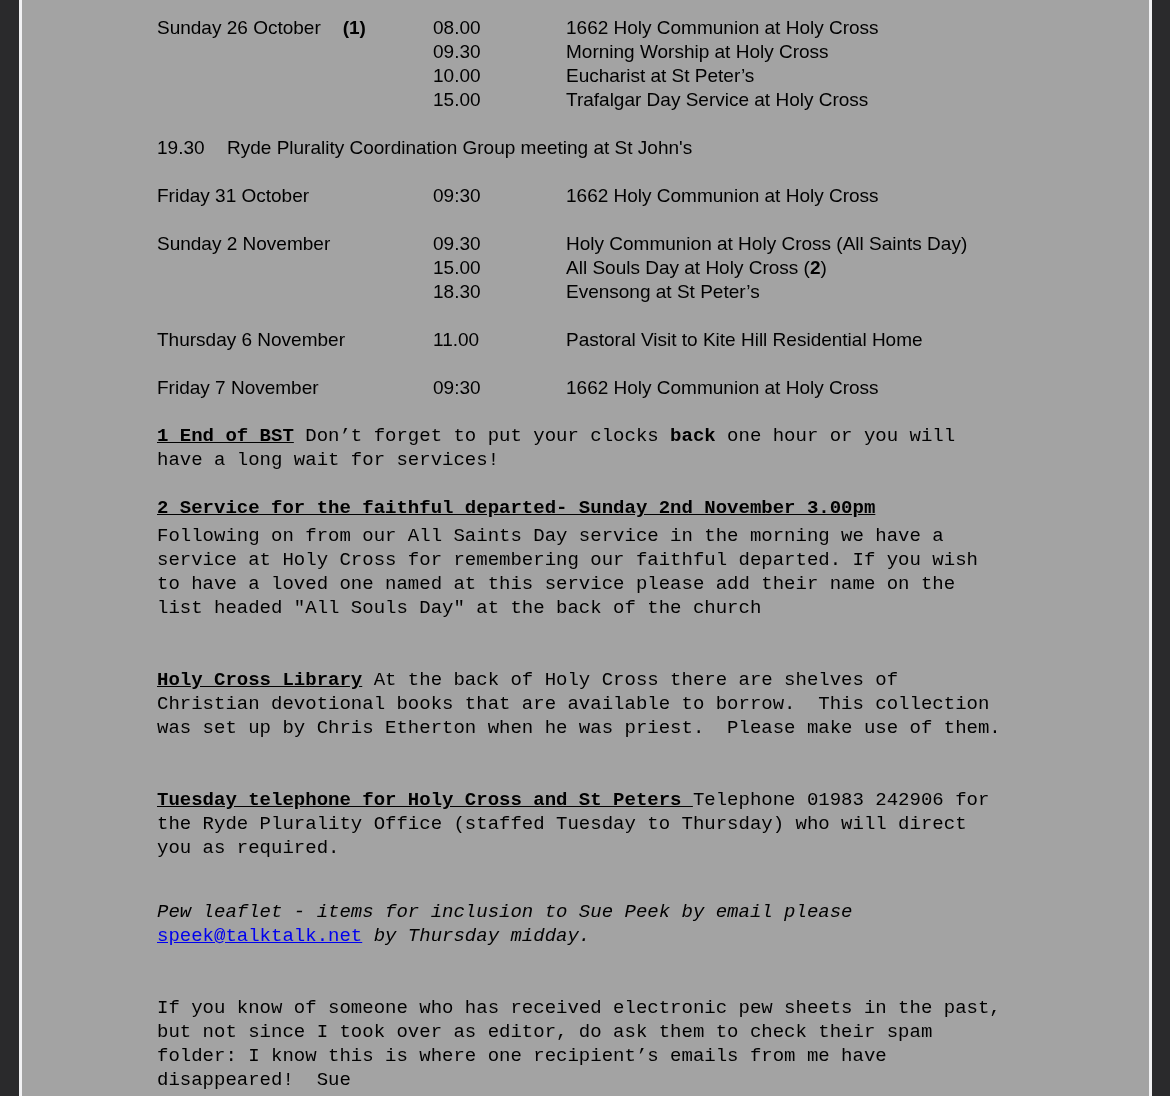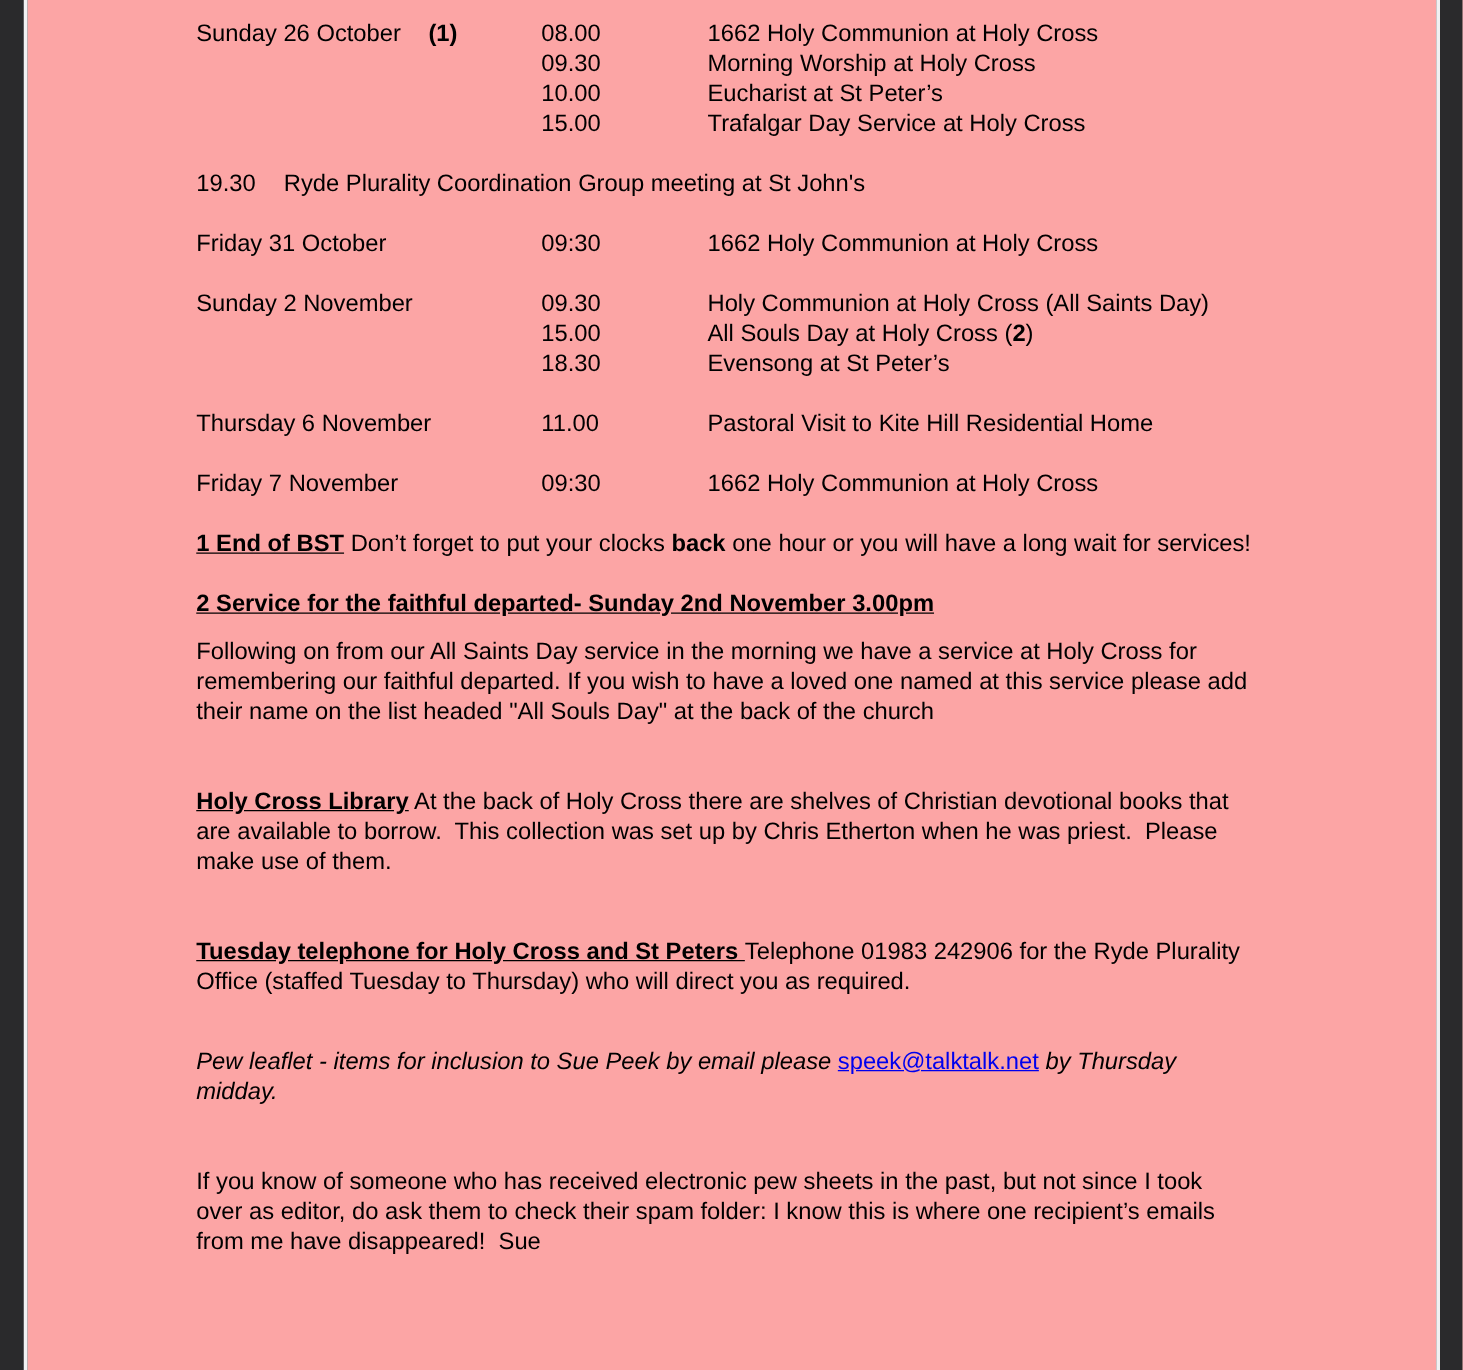--- a/index.html
+++ b/index.html
@@ -6,21 +6,21 @@
   html, body { width: 1170px; height: 1096px; }
   body {
     font-family: "Liberation Sans", "DejaVu Sans", sans-serif;
     background: #ffffff;
     overflow: hidden;
   }
   .viewport {
     position: relative;
     width: 1170px;
     height: 1096px;
-    background: #fca5a5;
+    background: #a3a3a3;
   }
   .edge-bar {
     position: absolute;
     top: 0;
     height: 1096px;
     background: #2a2a2c;
   }
   .edge-bar.left  { left: 0;  width: 22px; border-right: 3px solid #f1f1f3; }
   .edge-bar.right { right: 0; width: 21px; border-left: 3px solid #f1f1f3; }
 
@@ -38,21 +38,21 @@
   .srow { display: flex; margin-bottom: 24px; }
   .date-cell { width: 276px; flex: none; white-space: nowrap; }
   .note-bold { font-weight: bold; margin-left: 22px; }
   .entries { flex: 1; min-width: 0; }
   .entry { display: flex; }
   .entry .time { width: 133px; flex: none; white-space: nowrap; }
   .entry.tight .time { width: 70px; }
   .entry .desc { white-space: nowrap; }
 
   
-  p.para { white-space: pre-wrap; margin-top: 24px; }
+  p.para { white-space: pre-wrap; margin-top: 24px; font-family: Liberation Mono, monospace; }
   p.para.gap-lg { margin-top: 48px; }
   p.para.gap-md { margin-top: 40px; }
   .hb { font-weight: bold; }
   .u  { text-decoration: underline; }
   .b  { font-weight: bold; }
   p.italic { font-style: italic; }
   a.email-link {
     color: #0000ee;
     text-decoration: underline;
     font-style: normal;
@@ -158,21 +158,21 @@
           </div>
         </div>
       </div>
 
 
     </div>
 
     <p class="para"><span class="hb u">1 End of BST</span><span> Don’t forget to put your clocks </span><span class="b">back</span><span> one hour or you will have a long wait for services!</span></p>
 
     <p class="para"><span class="hb u">2 Service for the faithful departed- Sunday 2nd November 3.00pm</span></p>
-    <p class="para" style="margin-top:14px;"><span>Following on from our All Saints Day service in the morning we have a service at Holy Cross for remembering our faithful departed. If you wish to have a loved one named at this service please add their name on the list headed "All Souls Day" at the back of the church</span></p>
+    <p class="para" style="margin-top:4px;"><span>Following on from our All Saints Day service in the morning we have a service at Holy Cross for remembering our faithful departed. If you wish to have a loved one named at this service please add their name on the list headed "All Souls Day" at the back of the church</span></p>
 
     <p class="para gap-lg"><span class="hb u">Holy Cross Library</span><span> At the back of Holy Cross there are shelves of Christian devotional books that are available to borrow.  This collection was set up by Chris Etherton when he was priest.  Please make use of them.</span></p>
 
     <p class="para gap-lg"><span class="hb u">Tuesday telephone for Holy Cross and St Peters </span><span>Telephone 01983 242906 for the Ryde Plurality Office (staffed Tuesday to Thursday) who will direct you as required.</span></p>
 
     <p class="para gap-md italic"><span>Pew leaflet - items for inclusion to Sue Peek by email please </span><a class="email-link">speek@talktalk.net</a><span> by Thursday midday.</span></p>
 
     <p class="para gap-lg"><span>If you know of someone who has received electronic pew sheets in the past, but not since I took over as editor, do ask them to check their spam folder: I know this is where one recipient’s emails from me have disappeared!  Sue</span></p>
 
   </div>

